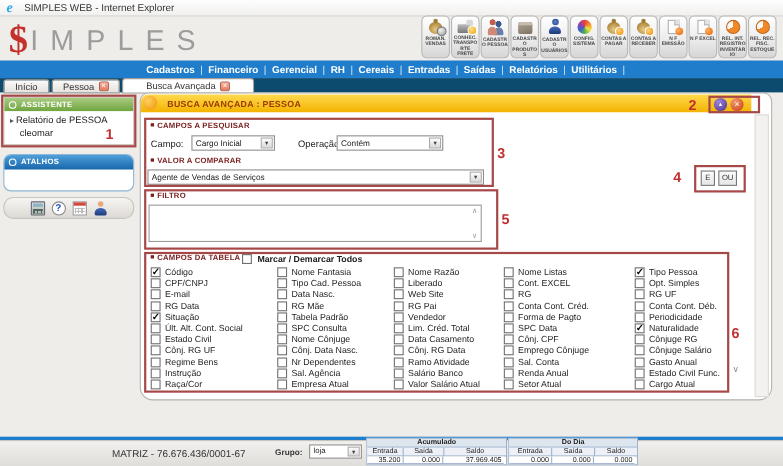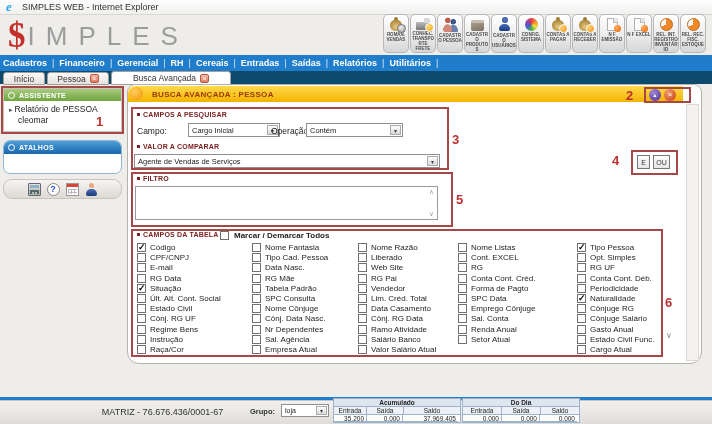--- a/index.html
+++ b/index.html
@@ -44,21 +44,21 @@
   .tb-icon[data-icon="user"]::after{content:"";position:absolute;left:2px;top:7px;width:11px;height:7px;border-radius:5px 5px 2px 2px;background:linear-gradient(#4a6ab8,#1a3a7c)}
   .tb-icon[data-icon="color-fan"]{width:13px;height:13px;margin-top:1px;border-radius:50%;
       background:conic-gradient(#e84040,#f09030,#f0e040,#50b050,#4060d0,#9040b0,#e84040)}
   .tb-icon[data-icon="document"]{width:11px;height:13px;margin-top:1px;background:#fdfdfd;border:1px solid #b0b0b0;box-sizing:border-box}
   .tb-icon[data-icon="document"]::before{content:"";position:absolute;right:-1px;top:-1px;width:4px;height:4px;background:#e4e4e4;border-left:1px solid #bbb;border-bottom:1px solid #bbb}
   .tb-icon[data-icon="document"]::after{content:"";position:absolute;right:-4px;bottom:-2px;width:7px;height:7px;border-radius:50%;background:radial-gradient(circle at 35% 35%,#ffb060,#e86000)}
   .tb-icon[data-icon="pie"]{width:13px;height:13px;margin-top:1px;border-radius:50%;box-sizing:border-box;border:1px solid #c06818;
       background:conic-gradient(#f08828 0 68%,#f8f8f8 68% 100%)}
 
   
-  .menubar{position:absolute;left:0;top:55px;width:712px;height:16px;background:#1f7dcb;display:flex;align-items:center;box-sizing:border-box}
+  .menubar{position:absolute;left:0;top:55px;width:712px;height:16px;background:#1f7dcb;display:flex;align-items:center;padding-left:130px;box-sizing:border-box}
   .menu-cell{display:flex;align-items:center}
   .menu-cell::after{content:"|";color:#d8e9f8;font-size:9px;margin:0 2px}
   .menu-item{color:#fff;font-size:9px;font-weight:bold;padding:0 3px;cursor:pointer;white-space:nowrap}
 
   
   .tabstrip{position:absolute;left:0;top:71px;width:712px;height:13px;background:#0c4a6e}
   .tab{position:absolute;top:1px;height:13px;box-sizing:border-box;border:1px solid #a39e97;border-radius:3px 3px 0 0;
        background:linear-gradient(#fbfaf9,#e5e2de);display:flex;align-items:center;justify-content:center;gap:4px;font-size:8.5px;color:#333;cursor:pointer}
   .tab.active{top:0;height:14px;background:#fff}
   .tab-inicio{left:3px;width:42px}
@@ -119,21 +119,21 @@
   .t-tabela{left:137px;top:231px}
   .l-campo{left:137px;top:126px}
   .l-oper{left:271px;top:126px}
 
   
   .select{position:absolute;height:14px;box-sizing:border-box;background:#fff;border:1px solid #8f8f8f;display:flex;align-items:center;
           font-size:7.5px;color:#222;padding-left:3px;cursor:pointer}
   .select .arr{position:absolute;right:1px;top:1px;bottom:1px;width:11px;background:linear-gradient(#fefefe,#d9d9d9);border:1px solid #aaa;
           box-sizing:border-box;display:flex;align-items:center;justify-content:center;color:#444;font-size:6px}
   .select .arr::before{content:"▾"}
-  .sel-campo{left:188px;top:123px;width:92px}
+  .sel-campo{left:174px;top:123px;width:76px}
   .sel-oper{left:306px;top:123px;width:97px}
   .sel-valor{left:134px;top:154px;width:306px}
   .sel-grupo{left:281px;top:404px;width:48px;height:13px;font-size:7px}
 
   
   .btn-sm{position:absolute;box-sizing:border-box;border:1px solid #777;background:linear-gradient(#fcfcfc,#e6e6e6);
           font-size:7px;color:#333;display:flex;align-items:center;justify-content:center;cursor:pointer}
   .btn-e{left:637px;top:155px;width:13px;height:14px}
   .btn-ou{left:653px;top:155px;width:17px;height:14px}
 
@@ -519,20 +519,24 @@
       <div class="cb-row">
           <span class="cb"></span>
           <span class="cb-label">Forma de Pagto</span>
         </div>
       <div class="cb-row">
           <span class="cb"></span>
           <span class="cb-label">SPC Data</span>
         </div>
       <div class="cb-row">
           <span class="cb"></span>
+          <span class="cb-label">Cônj. CPF</span>
+        </div>
+      <div class="cb-row">
+          <span class="cb"></span>
           <span class="cb-label">Emprego Cônjuge</span>
         </div>
       <div class="cb-row">
           <span class="cb"></span>
           <span class="cb-label">Sal. Conta</span>
         </div>
       <div class="cb-row">
           <span class="cb"></span>
           <span class="cb-label">Renda Anual</span>
         </div>

